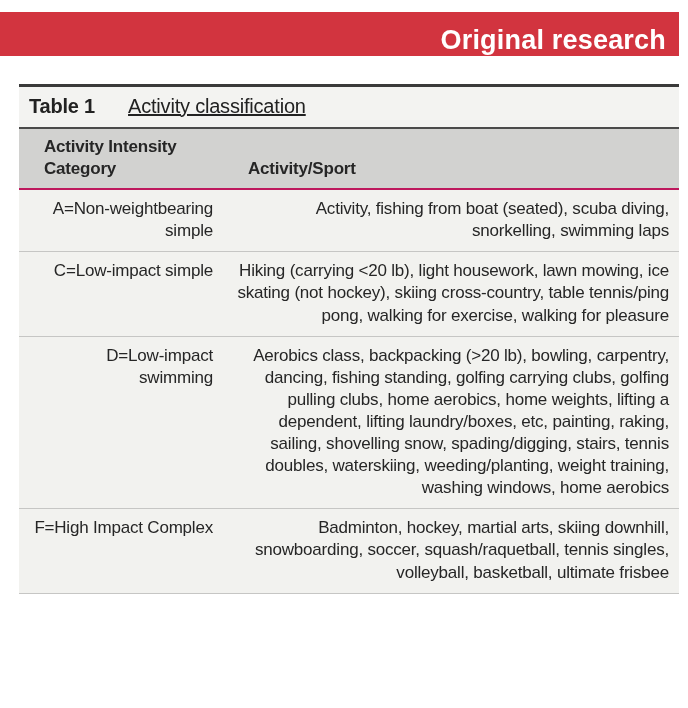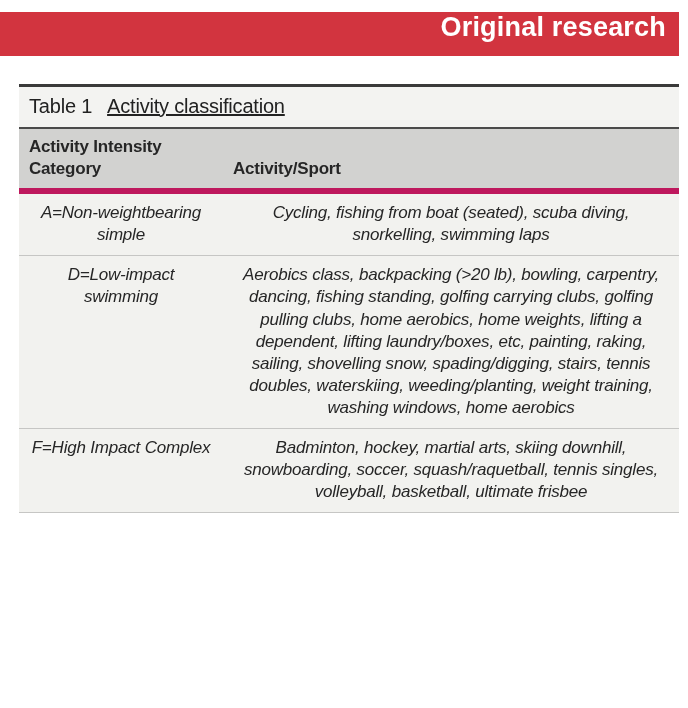--- a/index.html
+++ b/index.html
@@ -10,21 +10,21 @@
   }
   body { min-height: 708px; overflow: hidden; }
 
   
   .banner {
     margin-top: 12px;
     margin-right: 9px;
     height: 44px;
     background: #d2343f;
     display: flex;
-    align-items: flex-start;
+    align-items: flex-end;
     justify-content: flex-end;
     padding-right: 13px;
   }
   .banner-title {
     color: #ffffff;
     font-weight: 700;
     font-size: 27px;
     letter-spacing: 0.2px;
   }
 
@@ -34,48 +34,47 @@
   }
   .table-title {
     background: #f3f3f1;
     border-top: 3px solid #3a3a3a;
     border-bottom: 2px solid #4a4a4a;
     padding: 8px 10px 9px 10px;
     font-size: 20px;
     color: #222222;
     letter-spacing: -0.2px;
   }
-  .table-label { font-weight: 400; margin-right: 15px; }
+  .table-label { font-weight: 700; margin-right: 33px; }
   .table-caption { font-weight: 400; text-decoration: underline; }
 
   table {
     width: 100%;
     border-collapse: collapse;
     font-size: 17px;
     color: #262626;
     letter-spacing: -0.2px;
   }
   thead th {
     background: #d2d2d0;
     text-align: left;
     vertical-align: bottom;
     font-weight: 700;
-    padding: 7px 10px 8px 10px;
+    padding: 7px 10px 8px 25px;
     line-height: 1.3;
-    border-bottom: 6px solid #be185d;
+    border-bottom: 2px solid #be185d;
   }
   thead th.col-category { width: 204px; }
   tbody td {
     background: #f2f2ef;
     vertical-align: top;
-    text-align: center;
+    text-align: right;
     padding: 8px 10px 9px 10px;
     line-height: 1.3;
     border-bottom: 1px solid #c6c6c4;
-    font-style: italic;
   }
 </style>
 </head>
 <body>
 
 <div class="page">
 
   <header class="banner">
     <span class="banner-title">Original research</span>
   </header>
@@ -89,21 +88,25 @@
     <table>
       <thead>
         <tr>
           <th class="col-category">Activity Intensity Category</th>
           <th class="col-activity">Activity/Sport</th>
         </tr>
       </thead>
       <tbody>
         <tr>
           <td>A=Non-weightbearing simple</td>
-          <td>Cycling, fishing from boat (seated), scuba diving, snorkelling, swimming laps</td>
+          <td>Activity, fishing from boat (seated), scuba diving, snorkelling, swimming laps</td>
+        </tr>
+        <tr>
+          <td>C=Low-impact simple</td>
+          <td>Hiking (carrying &lt;20 lb), light housework, lawn mowing, ice skating (not hockey), skiing cross-country, table tennis/ping pong, walking for exercise, walking for pleasure</td>
         </tr>
         <tr>
           <td>D=Low-impact swimming</td>
           <td>Aerobics class, backpacking (&gt;20 lb), bowling, carpentry, dancing, fishing standing, golfing carrying clubs, golfing pulling clubs, home aerobics, home weights, lifting a dependent, lifting laundry/boxes, etc, painting, raking, sailing, shovelling snow, spading/digging, stairs, tennis doubles, waterskiing, weeding/planting, weight training, washing windows, home aerobics</td>
         </tr>
         <tr>
           <td>F=High Impact Complex</td>
           <td>Badminton, hockey, martial arts, skiing downhill, snowboarding, soccer, squash/raquetball, tennis singles, volleyball, basketball, ultimate frisbee</td>
         </tr>
       </tbody>

